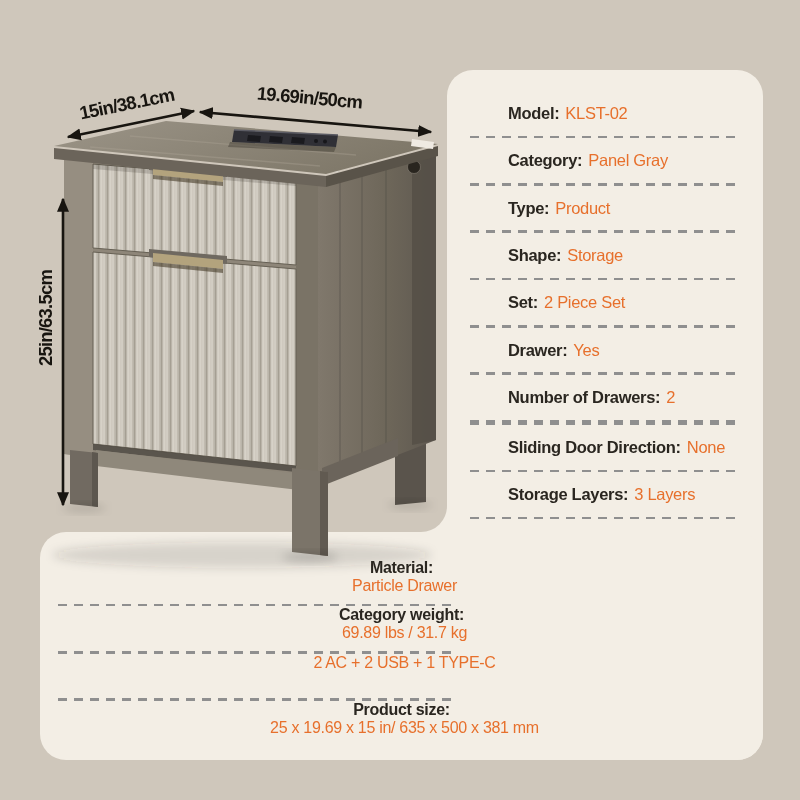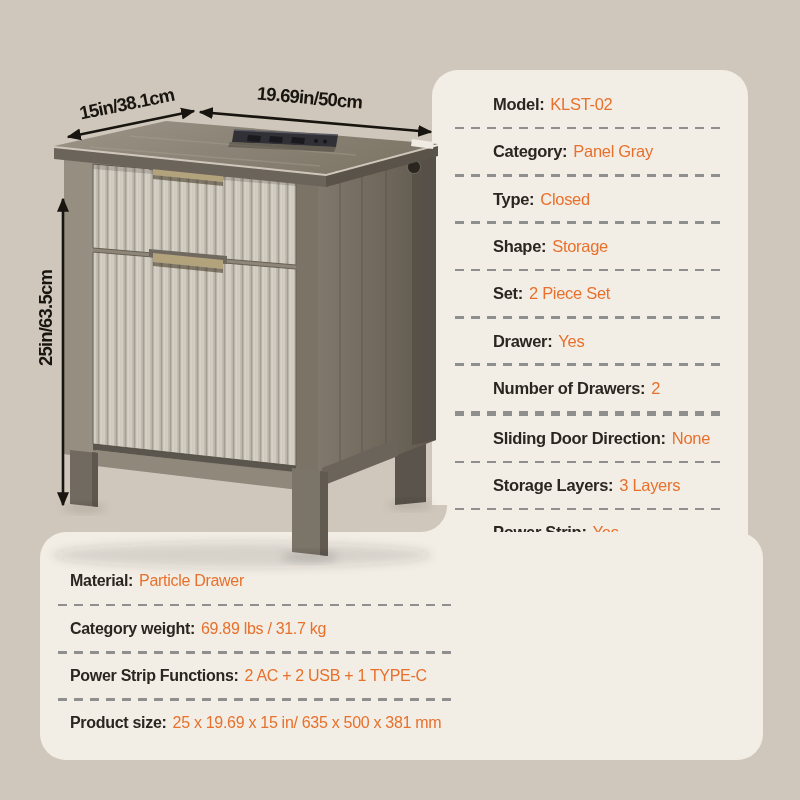--- a/index.html
+++ b/index.html
@@ -1,29 +1,29 @@
 <!DOCTYPE html>
 <html><head>
 <meta charset="utf-8">
 <style>
   html,body{margin:0;padding:0;}
   body{width:800px;height:800px;overflow:hidden;background:#cfc7bb;
        font-family:"Liberation Sans",sans-serif;}
   #page{position:relative;width:800px;height:800px;background:#cfc7bb;}
 
   .card{position:absolute;background:#f3eee5;border-radius:26px;box-sizing:border-box;}
-  .card-right{left:432px;top:70px;width:316px;height:690px;padding-top:12px;}
+  .card-right{left:447px;top:70px;width:316px;height:690px;padding-top:21px;}
   .card-bottom{left:40px;top:532px;width:723px;height:228px;padding-top:27px;}
 
   .corner-underlay{position:absolute;left:420px;top:505px;width:27px;height:27px;background:#f3eee5;}
   .corner-patch{position:absolute;left:420px;top:505px;width:27px;height:27px;background:#cfc7bb;border-radius:0 0 26px 0;}
 
   .row{display:flex;align-items:center;white-space:nowrap;}
   .card-right .row{height:44.84px;padding-left:61px;}
-  .card-bottom .row{height:44.84px;padding-left:30px;}
+  .card-bottom .row{height:44.84px;flex-direction:column;}
   .lbl{font-weight:700;color:#2a2620;letter-spacing:-0.3px;}
   .val{font-weight:400;color:#e7702c;letter-spacing:-0.3px;margin-left:6px;}
   .card-right .lbl,.card-right .val{font-size:16.5px;}
   .card-bottom .lbl,.card-bottom .val{font-size:16px;}
 
   .dash{height:2.5px;background:repeating-linear-gradient(90deg,#8f8f8f 0,#8f8f8f 9px,transparent 9px,transparent 16px);}
   .card-right .dash{margin-left:23px;width:270px;}
   .card-bottom .dash{margin-left:18px;width:399px;}
 
   #scene{position:absolute;left:0;top:0;}
@@ -41,21 +41,21 @@
         <span class="val">KLST-02</span>
       </div>
     <div class="dash"></div>
     <div class="row">
         <span class="lbl">Category:</span>
         <span class="val">Panel Gray</span>
       </div>
     <div class="dash"></div>
     <div class="row">
         <span class="lbl">Type:</span>
-        <span class="val">Closed</span>
+        <span class="val">Product</span>
       </div>
     <div class="dash"></div>
     <div class="row">
         <span class="lbl">Shape:</span>
         <span class="val">Storage</span>
       </div>
     <div class="dash"></div>
     <div class="row">
         <span class="lbl">Set:</span>
         <span class="val">2 Piece Set</span>
@@ -108,21 +108,20 @@
         <span class="lbl">Material:</span>
         <span class="val">Particle Drawer</span>
       </div>
     <div class="dash"></div>
     <div class="row">
         <span class="lbl">Category weight:</span>
         <span class="val">69.89 lbs / 31.7 kg</span>
       </div>
     <div class="dash"></div>
     <div class="row">
-        <span class="lbl">Power Strip Functions:</span>
         <span class="val">2 AC + 2 USB + 1 TYPE-C</span>
       </div>
     <div class="dash"></div>
     <div class="row">
         <span class="lbl">Product size:</span>
         <span class="val">25 x 19.69 x 15 in/ 635 x 500 x 381 mm</span>
       </div>
   </div>
 
   <div class="corner-underlay"></div>

